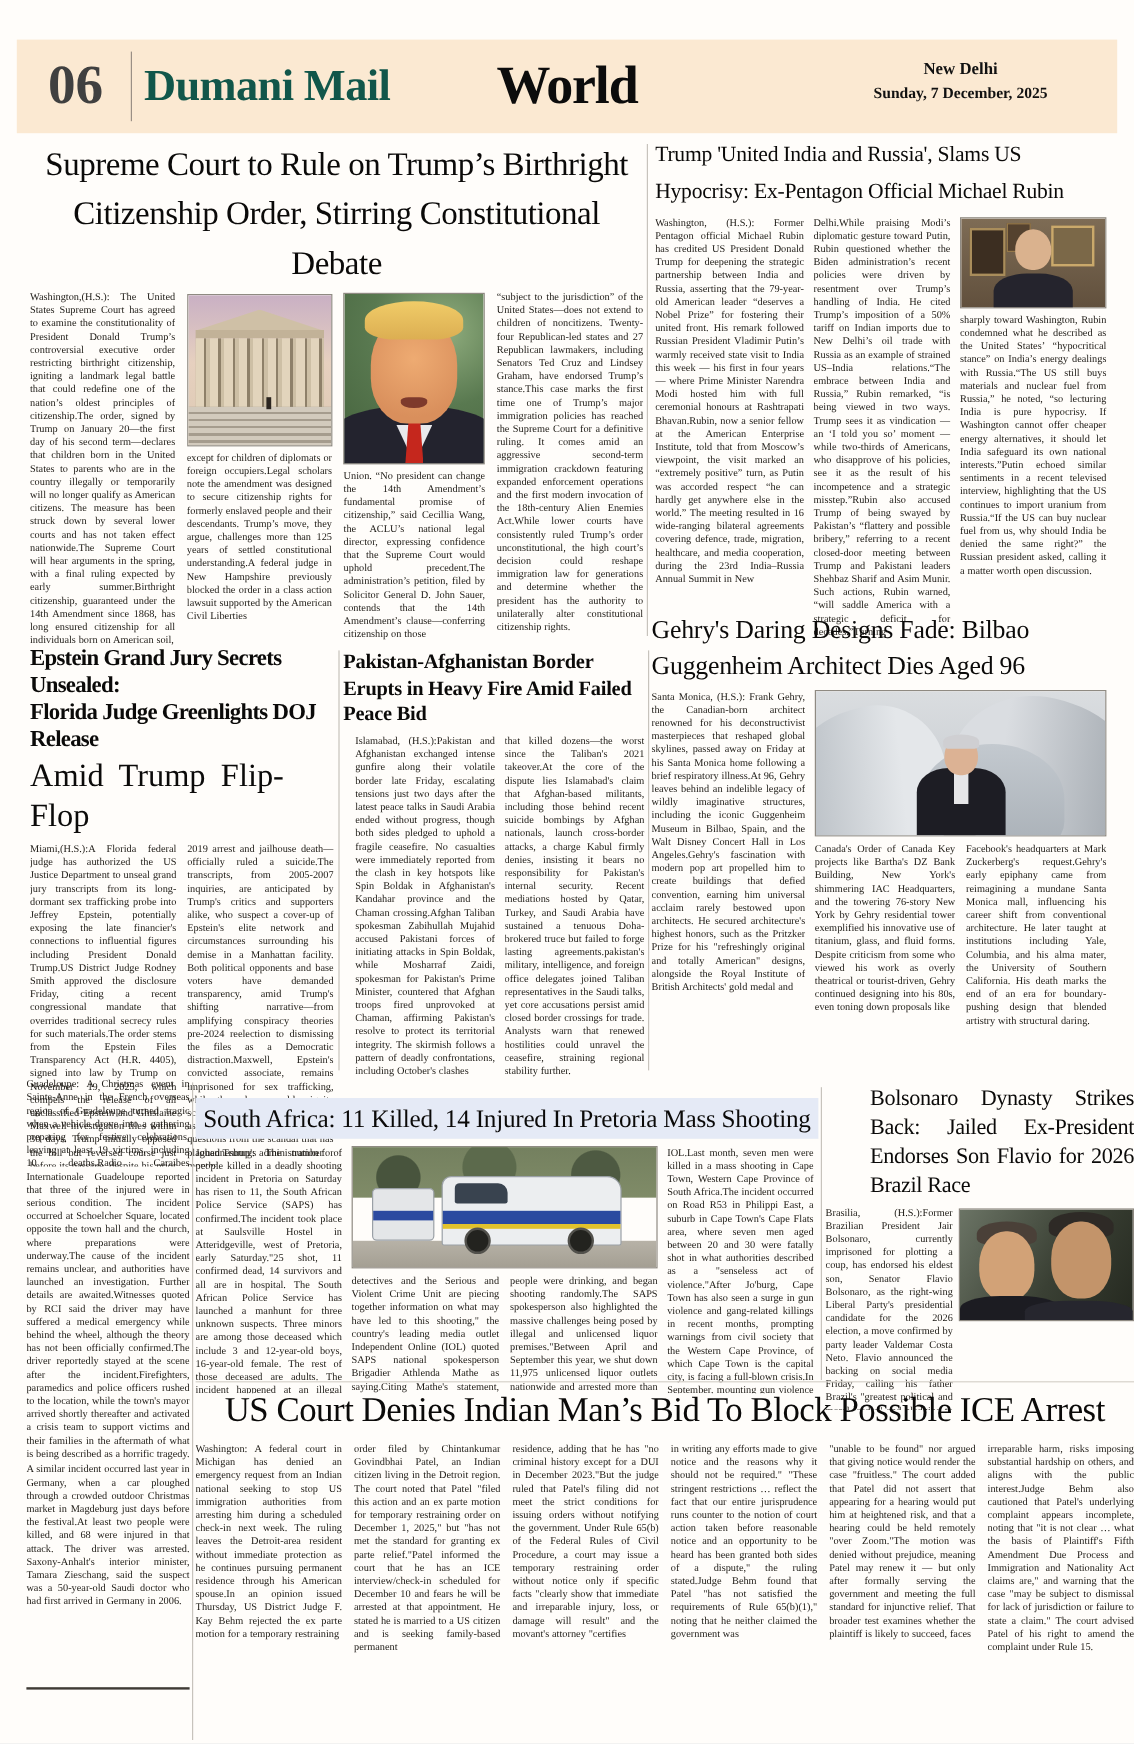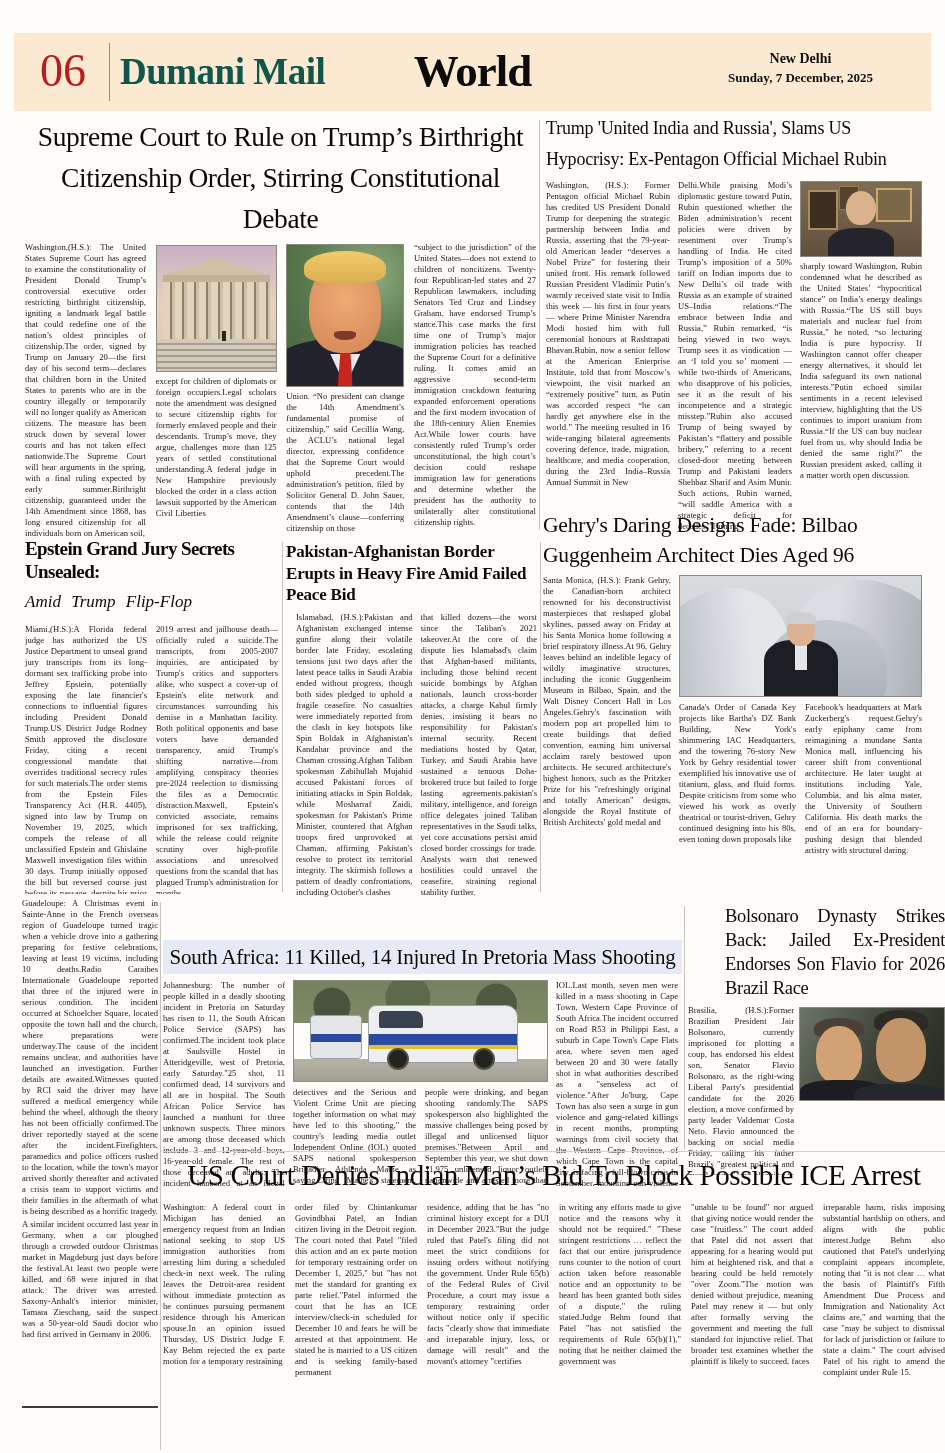--- a/index.html
+++ b/index.html
@@ -6,34 +6,34 @@
   .page{position:relative;width:945px;height:1453px;background:#fffdfa;margin:0 auto;
         font-family:"Liberation Serif","DejaVu Serif",serif;color:#17140f;overflow:hidden;}
   .art{position:absolute;}
   p{margin:0;}
   .bc{text-align:justify;font-size:8.6px;line-height:11px;overflow:hidden;word-spacing:.2px;color:#1c1914;}
   .vdiv{position:absolute;width:1px;background:#c7c3bc;}
   .hdiv{position:absolute;height:1px;background:#d6d2ca;}
 
   
   .masthead{position:absolute;left:14px;top:33px;width:917px;height:78px;background:#fbe9d2;}
-  .pgnum{position:absolute;left:26px;top:8px;font-size:46px;line-height:60px;color:#b91c1c;font-weight:400;}
+  .pgnum{position:absolute;left:26px;top:8px;font-size:46px;line-height:60px;color:#404040;font-weight:700;}
   .mast-rule{position:absolute;left:95px;top:10px;width:1px;height:58px;background:#9a8f85;}
   .brand{position:absolute;left:106px;top:16px;font-size:37px;line-height:46px;font-weight:700;color:#11564a;letter-spacing:-.5px;}
   .section{position:absolute;left:0;right:0;top:8px;text-align:center;font-size:45px;line-height:60px;font-weight:700;color:#0c0c0c;letter-spacing:-1px;}
   .dateline{position:absolute;right:58px;top:16px;text-align:center;color:#111;}
   .city{font-size:14px;font-weight:700;line-height:20px;}
   .date{font-size:13px;font-weight:700;line-height:18px;}
 
   
   .hl{color:#0b0a09;font-weight:400;}
   .hl-supreme{font-size:27.5px;line-height:41px;text-align:center;letter-spacing:-.4px;}
   .hl-rubin{font-size:18px;line-height:31px;letter-spacing:-.2px;}
   .hl-ep12{font-size:19px;line-height:22.5px;font-weight:700;letter-spacing:-.6px;}
-  .hl-ep3{font-size:17px;line-height:33px;font-weight:400;word-spacing:6px;font-style:italic;}
+  .hl-ep3{font-size:27px;line-height:33px;font-weight:400;word-spacing:6px;}
   .hl-pak{font-size:17px;line-height:21.5px;font-weight:600;letter-spacing:-.2px;}
   .hl-gehry{font-size:21.5px;line-height:30px;letter-spacing:-.2px;}
   .hl-guad{font-size:14px;line-height:19px;font-weight:700;text-align:center;letter-spacing:-.4px;}
   .hl-sa{font-size:21px;line-height:34px;text-align:center;background:#e5eaf6;letter-spacing:-.2px;}
   .hl-bol{font-size:18.5px;line-height:24px;text-align:justify;letter-spacing:-.3px;margin-left:37px;}
   .hl-ice{font-size:29px;line-height:42px;text-align:center;letter-spacing:-.4px;}
 
   .flexrow{display:flex;}
   .ph{position:relative;overflow:hidden;border:1px solid #8f8a82;box-sizing:border-box;flex:none;}
   .abs{position:absolute;}
@@ -162,20 +162,21 @@
           <div class="abs head3"></div>
             <div class="abs torso3"></div>
         </div>
         <p class="bc" style="height:270px;">sharply toward Washington, Rubin condemned what he described as the United States’ “hypocritical stance” on India’s energy dealings with Russia.“The US still buys materials and nuclear fuel from Russia,” he noted, “so lecturing India is pure hypocrisy. If Washington cannot offer cheaper energy alternatives, it should let India safeguard its own national interests.”Putin echoed similar sentiments in a recent televised interview, highlighting that the US continues to import uranium from Russia.“If the US can buy nuclear fuel from us, why should India be denied the same right?” the Russian president asked, calling it a matter worth open discussion.</p>
       </div>
     </div>
   </div>
 
   <div class="art" style="left:25px;top:538px;width:254px;">
     <div class="hl hl-ep12">Epstein Grand Jury Secrets Unsealed:</div>
+    <div class="hl hl-ep12">Florida Judge Greenlights DOJ Release</div>
     <div class="hl hl-ep3" style="margin:2px 0 6px 0;">Amid Trump Flip-Flop</div>
     <div class="flexrow" style="gap:9px;">
       <p class="bc" style="width:122px;height:270px;">Miami,(H.S.):A Florida federal judge has authorized the US Justice Department to unseal grand jury transcripts from its long-dormant sex trafficking probe into Jeffrey Epstein, potentially exposing the late financier's connections to influential figures including President Donald Trump.US District Judge Rodney Smith approved the disclosure Friday, citing a recent congressional mandate that overrides traditional secrecy rules for such materials.The order stems from the Epstein Files Transparency Act (H.R. 4405), signed into law by Trump on November 19, 2025, which compels the release of all unclassified Epstein and Ghislaine Maxwell investigation files within 30 days. Trump initially opposed the bill but reversed course just before its passage, despite his prior claims of severing ties with Epstein well before the financier's</p>
       <p class="bc" style="width:122px;height:270px;">2019 arrest and jailhouse death—officially ruled a suicide.The transcripts, from 2005-2007 inquiries, are anticipated by Trump's critics and supporters alike, who suspect a cover-up of Epstein's elite network and circumstances surrounding his demise in a Manhattan facility. Both political opponents and base voters have demanded transparency, amid Trump's shifting narrative—from amplifying conspiracy theories pre-2024 reelection to dismissing the files as a Democratic distraction.Maxwell, Epstein's convicted associate, remains imprisoned for sex trafficking, while the release could reignite scrutiny over high-profile associations and unresolved questions from the scandal that has plagued Trump's administration for months.</p>
     </div>
   </div>
 
   <div class="vdiv" style="left:282px;top:542px;height:350px;"></div>
 
   <div class="art" style="left:286px;top:541px;width:251px;">
@@ -213,21 +214,21 @@
 
   <div class="art gd-rule" style="left:22px;top:898px;width:136px;height:508px;">
     <div style="height:440px;overflow:hidden;">
       <p class="bc">Guadeloupe: A Christmas event in Sainte-Anne in the French overseas region of Guadeloupe turned tragic when a vehicle drove into a gathering preparing for festive celebrations, leaving at least 19 victims, including 10 deaths.Radio Caraibes Internationale Guadeloupe reported that three of the injured were in serious condition. The incident occurred at Schoelcher Square, located opposite the town hall and the church, where preparations were underway.The cause of the incident remains unclear, and authorities have launched an investigation. Further details are awaited.Witnesses quoted by RCI said the driver may have suffered a medical emergency while behind the wheel, although the theory has not been officially confirmed.The driver reportedly stayed at the scene after the incident.Firefighters, paramedics and police officers rushed to the location, while the town's mayor arrived shortly thereafter and activated a crisis team to support victims and their families in the aftermath of what is being described as a horrific tragedy.</p>
       <p class="bc" style="margin-top:2px;">A similar incident occurred last year in Germany, when a car ploughed through a crowded outdoor Christmas market in Magdeburg just days before the festival.At least two people were killed, and 68 were injured in that attack. The driver was arrested. Saxony-Anhalt's interior minister, Tamara Zieschang, said the suspect was a 50-year-old Saudi doctor who had first arrived in Germany in 2006.</p>
     </div>
   </div>
 
   <div class="vdiv" style="left:160px;top:902px;height:548px;"></div>
 
-  <div class="art" style="left:163px;top:940px;width:519px;">
+  <div class="art" style="left:163px;top:915px;width:519px;">
     <div class="hl hl-sa">South Africa: 11 Killed, 14 Injured In Pretoria Mass Shooting</div>
     <div class="flexrow" style="gap:8px;margin-top:6px;">
       <p class="bc" style="width:122px;height:206px;">Johannesburg: The number of people killed in a deadly shooting incident in Pretoria on Saturday has risen to 11, the South African Police Service (SAPS) has confirmed.The incident took place at Saulsville Hostel in Atteridgeville, west of Pretoria, early Saturday."25 shot, 11 confirmed dead, 14 survivors and all are in hospital. The South African Police Service has launched a manhunt for three unknown suspects. Three minors are among those deceased which include 3 and 12-year-old boys, 16-year-old female. The rest of those deceased are adults. The incident happened at an illegal shebeen," read a statement issued by the SAPS.According the local media, the incident occurred just after 4:15 am, but police were only alerted around 6 am."We immediately mobilised our resources, including forensic and ballistics experts, who were already at the scene. Our</p>
       <div style="width:255px;flex:none;">
         <div class="ph" style="width:255px;height:102px;margin-bottom:5px;">
           <div class="abs trees5"></div>
             <div class="abs road5"></div>
           <div class="abs van5b">
               <div class="vstripeb"></div>
             </div>

